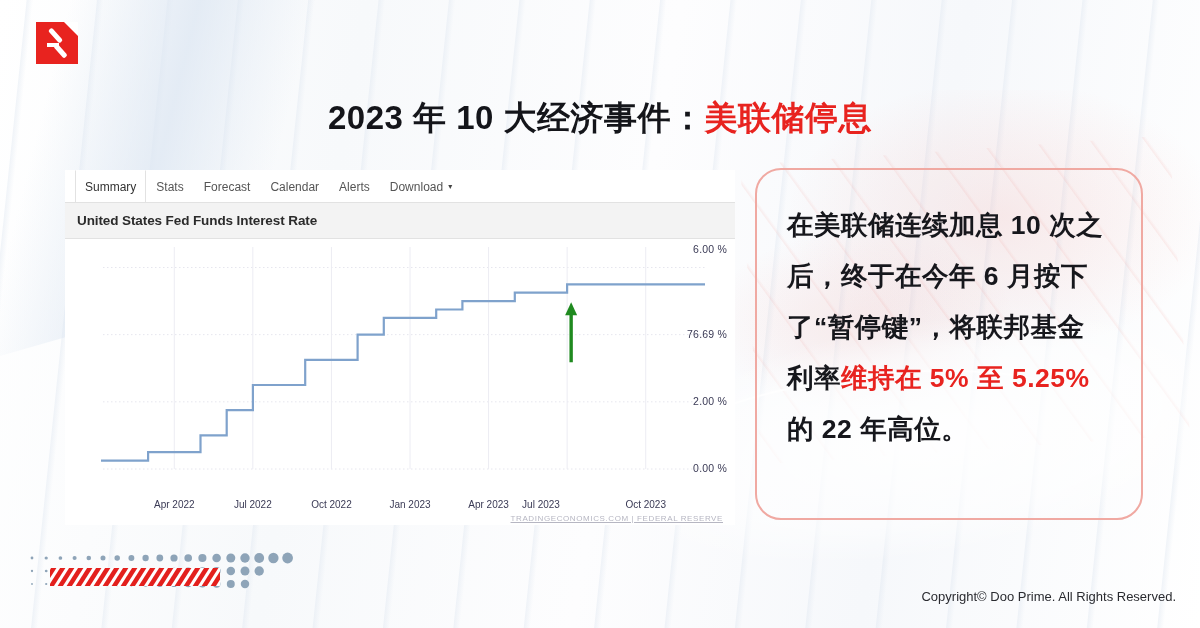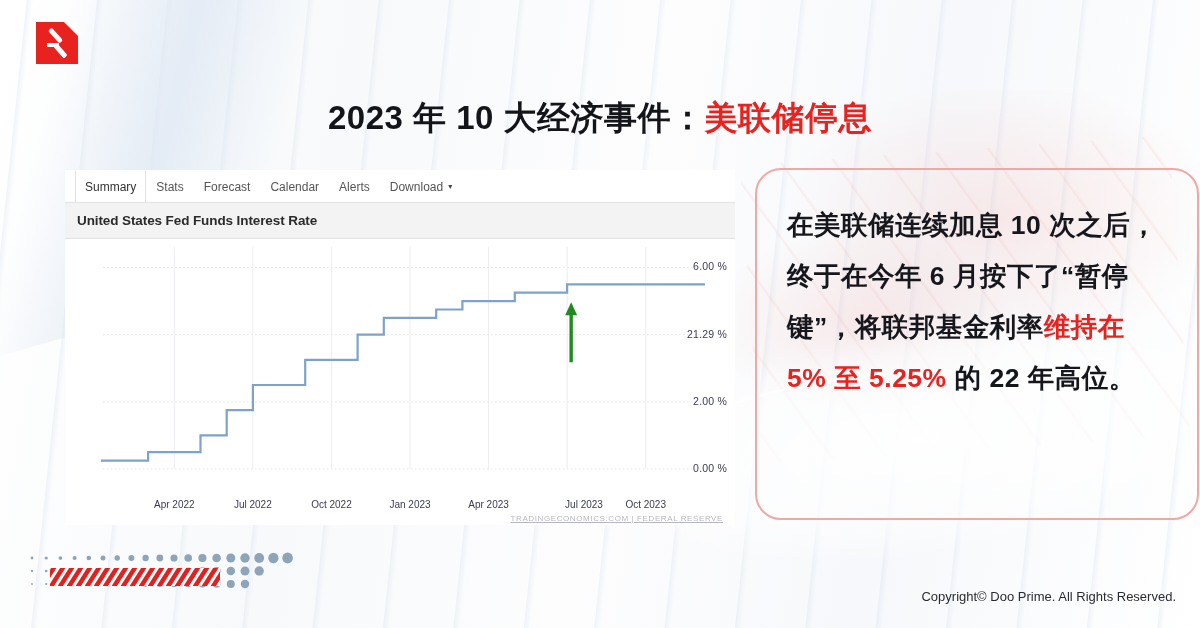--- a/index.html
+++ b/index.html
@@ -228,21 +228,21 @@
     color: #b6b6c2;
     letter-spacing: .6px;
     white-space: nowrap;
     text-decoration: underline;
   }
 
   
   #callout {
     position: absolute;
     left: 755px; top: 168px;
-    width: 444px; height: 352px;
+    width: 388px; height: 352px;
     border: 2px solid #f0a9a2;
     border-radius: 26px;
     box-sizing: border-box;
     padding: 30px 30px 0 30px;
     background: rgba(255,255,255,0.06);
   }
   #callout-text {
     font-size: 26.5px;
     font-weight: 700;
     line-height: 51px;
@@ -337,30 +337,30 @@
         </g>
       <path id="series-path" fill="none" stroke-width="2.2" stroke-linejoin="miter" d="M 36.0 221.6 L 56.9 221.6 L 56.9 221.6 L 83.1 221.6 L 83.1 213.2 L 135.5 213.2 L 135.5 196.4 L 161.7 196.4 L 161.7 171.2 L 187.9 171.2 L 187.9 146.0 L 240.2 146.0 L 240.2 120.8 L 292.6 120.8 L 292.6 95.6 L 318.8 95.6 L 318.8 78.9 L 371.2 78.9 L 371.2 70.5 L 397.4 70.5 L 397.4 62.1 L 449.8 62.1 L 449.8 53.7 L 502.1 53.7 L 502.1 45.3 L 633.1 45.3 L 633.1 45.3 L 640.0 45.3" stroke="#7fa2cc"></path>
       <g id="arrow-anno">
         <line id="arrow-shaft" stroke-width="3.4" stroke-linecap="butt" x1="506.14285714285717" x2="506.14285714285717" y1="123.26717557251908" y2="72.26717557251908" stroke="#1f8a1f"></line>
         <polygon id="arrow-head" points="500.14285714285717,76.26717557251908 506.14285714285717,63.26717557251908 512.1428571428571,76.26717557251908" fill="#1f8a1f"></polygon>
       </g>
     </svg>
     <div id="ylabels">
         <div class="ylabel" style="top: 223px; margin-left: 9px;">0.00 %</div>
         <div class="ylabel" style="top: 155.824px;">2.00 %</div>
-        <div class="ylabel" style="top: 88.6489px;">21.29 %</div>
-        <div class="ylabel" style="top: 21px; margin-left: 25px;">6.00 %</div>
+        <div class="ylabel" style="top: 88.6489px;">76.69 %</div>
+        <div class="ylabel" style="top: 4px; margin-left: 25px;">6.00 %</div>
       </div>
     <div id="xlabels">
         <div class="xlabel" style="left: 109.286px;">Apr 2022</div>
         <div class="xlabel" style="left: 187.857px;">Jul 2022</div>
         <div class="xlabel" style="left: 266.429px;">Oct 2022</div>
         <div class="xlabel" style="left: 345px;">Jan 2023</div>
         <div class="xlabel" style="left: 423.571px;">Apr 2023</div>
-        <div class="xlabel" style="left: 519px;">Jul 2023</div>
+        <div class="xlabel" style="left: 476px;">Jul 2023</div>
         <div class="xlabel" style="left: 580.714px;">Oct 2023</div>
       </div>
     <div id="chart-credit">TRADINGECONOMICS.COM  |  FEDERAL RESERVE</div>
   </div>
 </div>
 
 <div id="callout">
   <div id="callout-text"><span>在美联储连续加息 10 次之后，终于在今年 6 月按下了“暂停键”，将联邦基金利率</span><span class="accent">维持在 5% 至 5.25%</span><span> 的 22 年高位。</span></div>
 </div>
 

